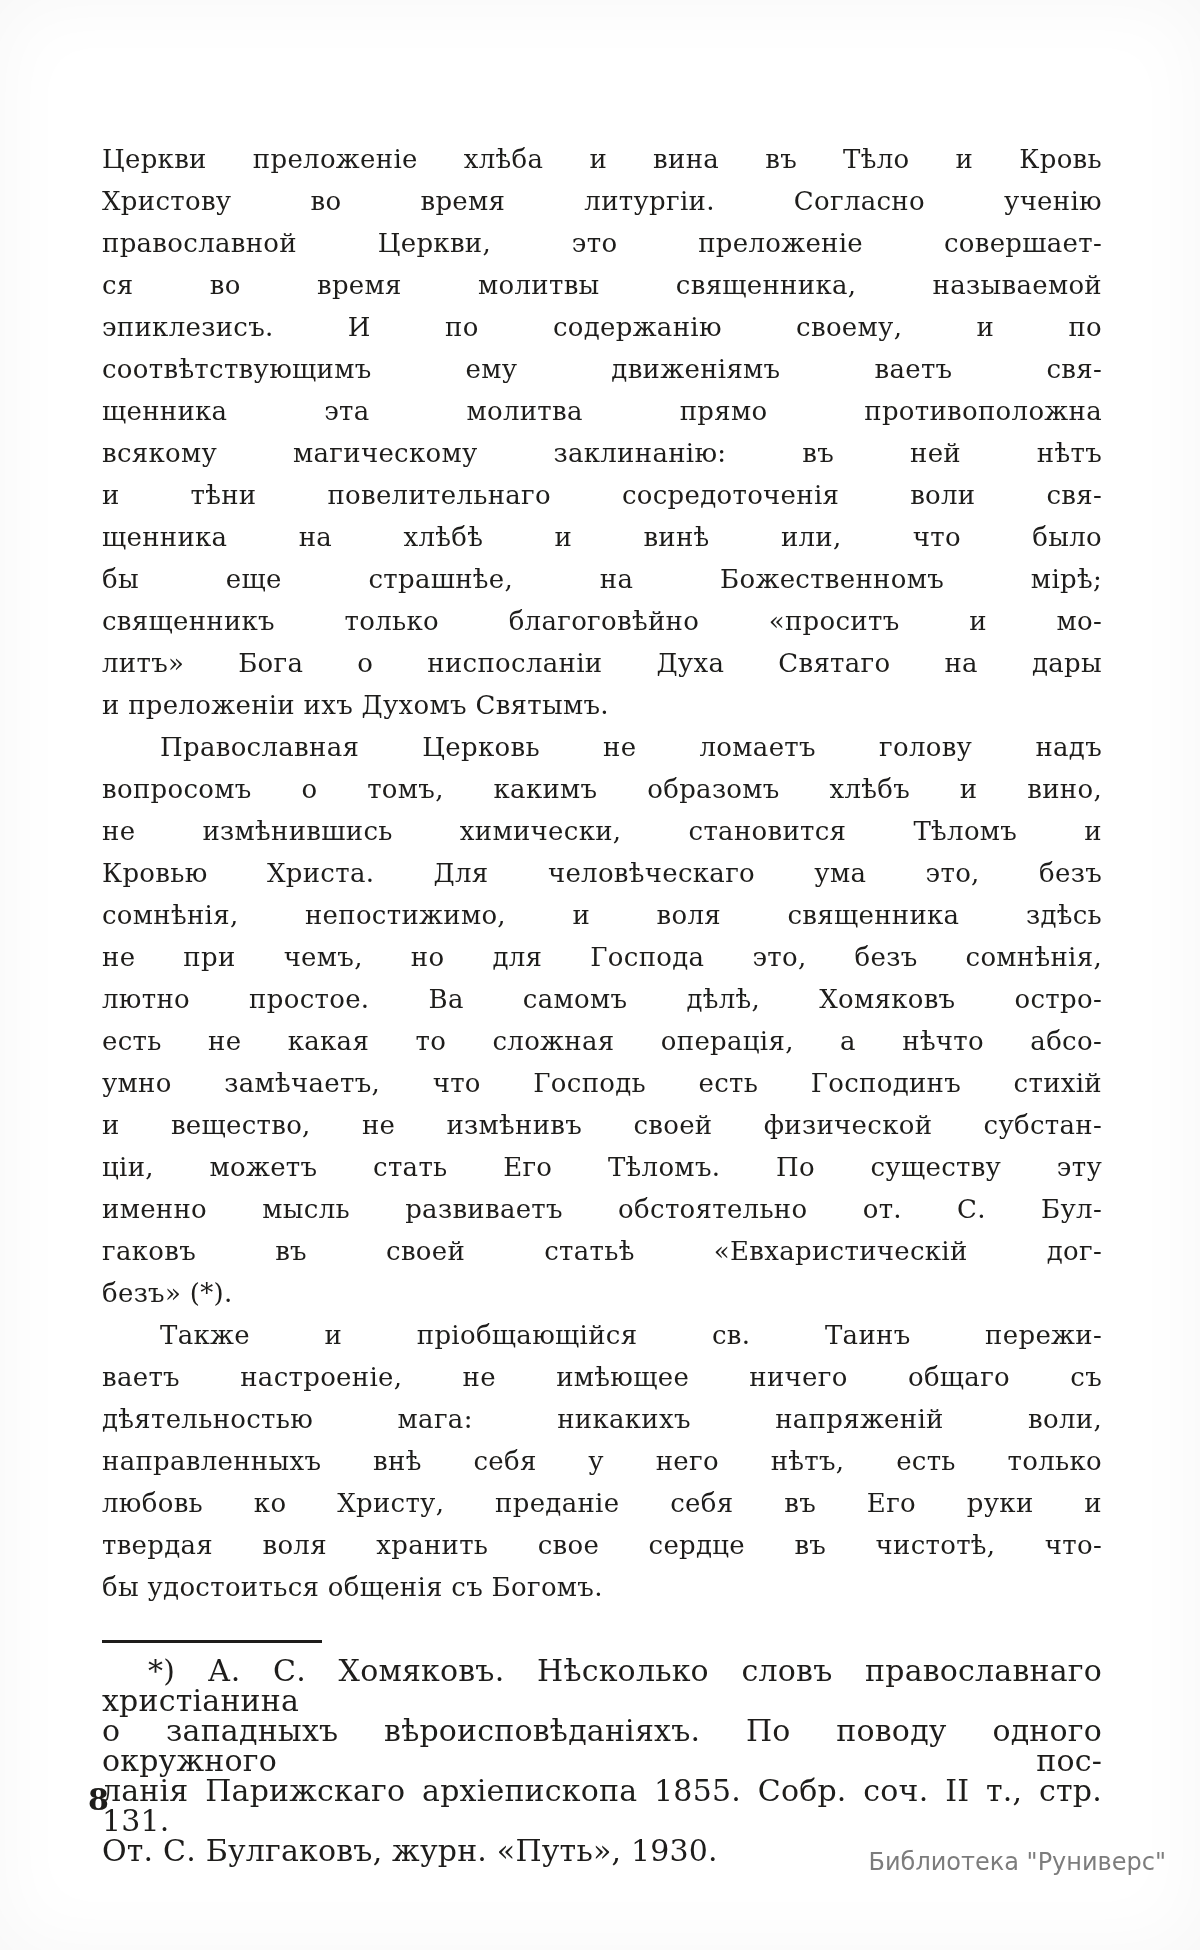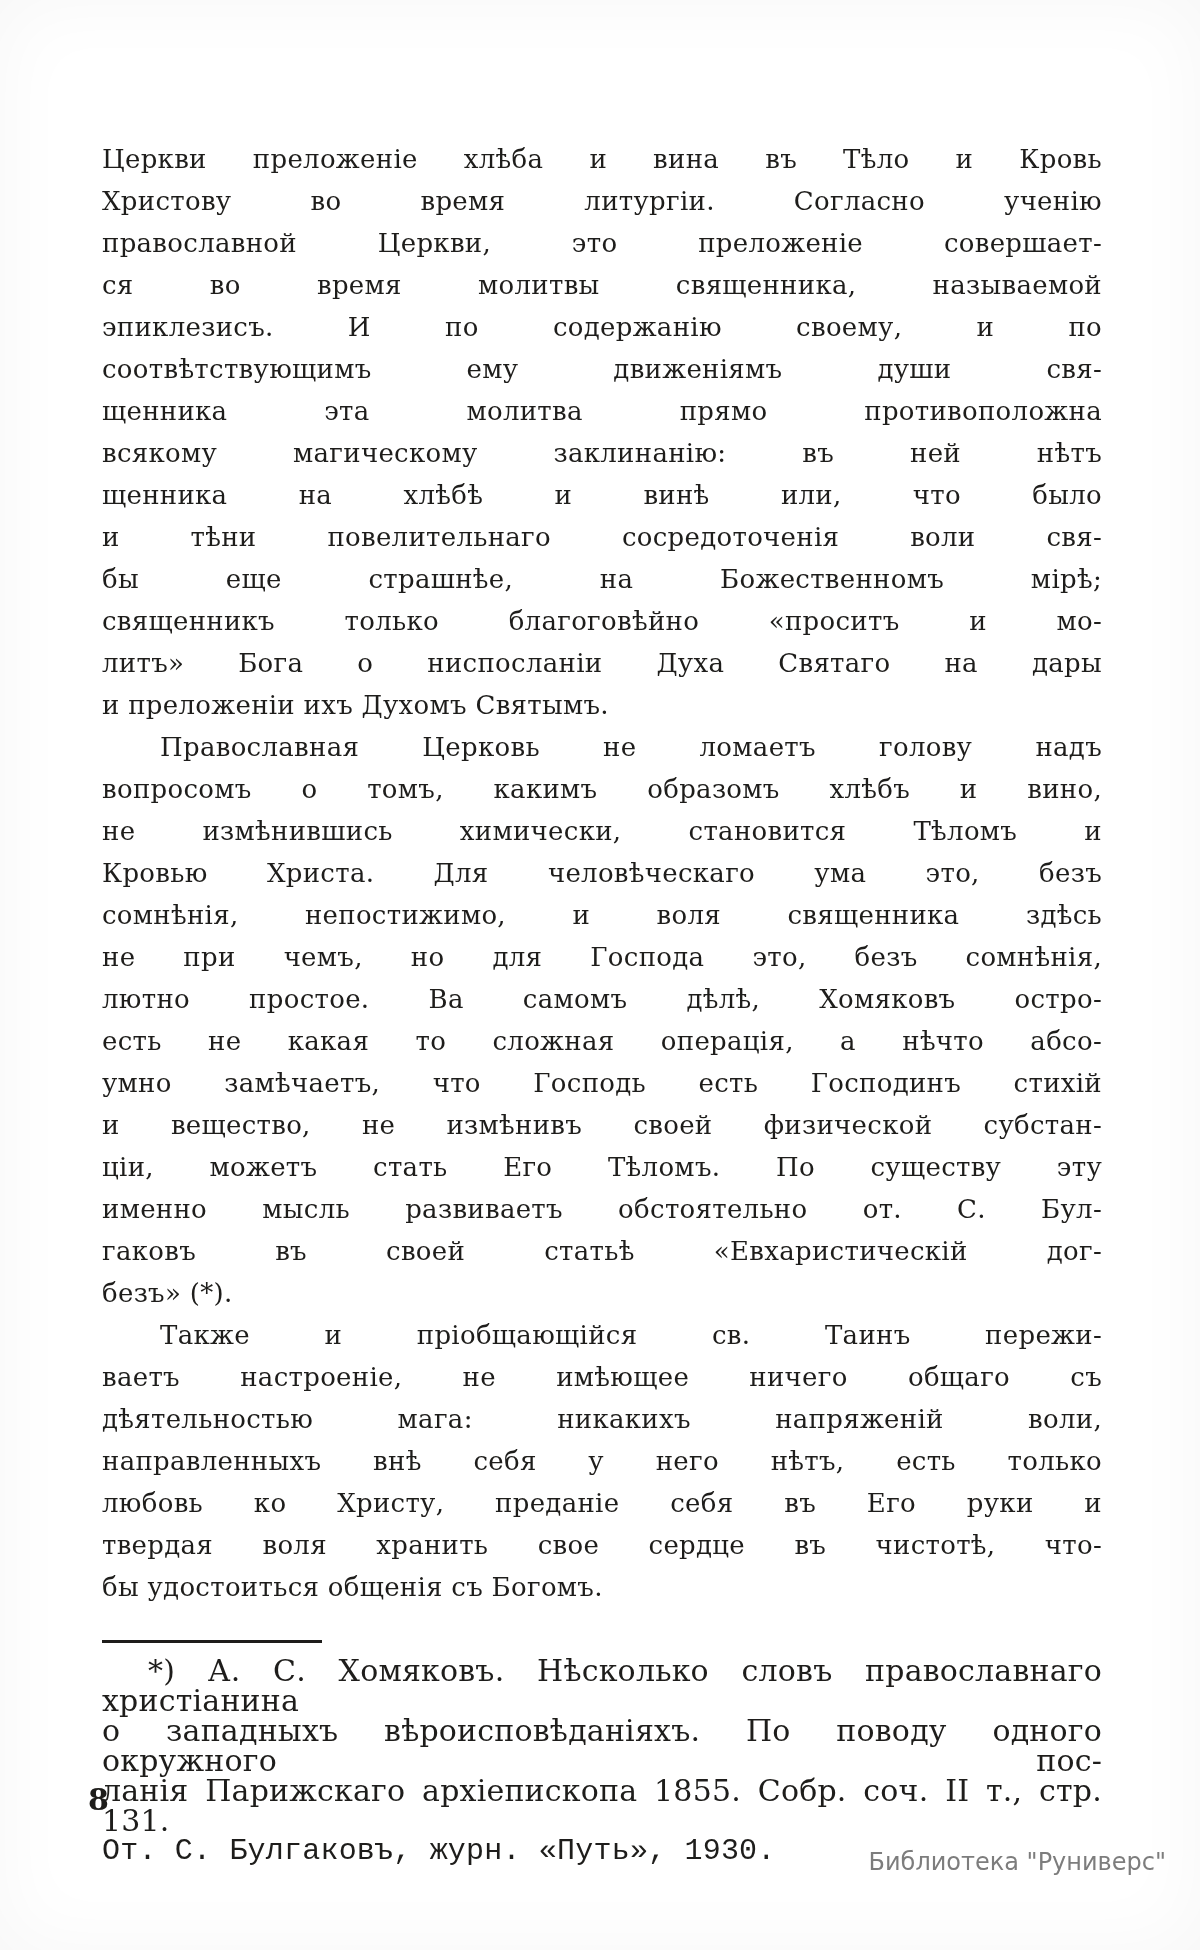--- a/index.html
+++ b/index.html
@@ -58,21 +58,20 @@
     line-height: 30px;
     color: #1e1d1b;
     letter-spacing: 0.2px;
   }
   .fn-line {
     text-align: justify;
     text-align-last: justify;
   }
   .fn-line.last {
     text-align-last: left;
-    font-family: Liberation Mono, monospace;
   }
   .fn-line.first-indent {
     text-indent: 46px;
   }
   .page-number {
     position: absolute;
     left: 88px;
     top: 1782px;
     font-size: 30px;
     font-weight: bold;
@@ -91,25 +90,25 @@
 <body>
 
 <div class="scan">
   <div class="text-block" id="text-block">
       <div class="paragraph">
         <div class="line">Церкви преложеніе хлѣба и вина въ Тѣло и Кровь</div>
         <div class="line">Христову во время литургіи. Согласно ученію</div>
         <div class="line">православной Церкви, это преложеніе совершает-</div>
         <div class="line">ся во время молитвы священника, называемой</div>
         <div class="line">эпиклезисъ. И по содержанію своему, и по</div>
-        <div class="line">соотвѣтствующимъ ему движеніямъ души свя-</div>
+        <div class="line">соотвѣтствующимъ ему движеніямъ ваетъ свя-</div>
         <div class="line">щенника эта молитва прямо противоположна</div>
         <div class="line">всякому магическому заклинанію: въ ней нѣтъ</div>
+        <div class="line">и тѣни повелительнаго сосредоточенія воли свя-</div>
         <div class="line">щенника на хлѣбѣ и винѣ или, что было</div>
-        <div class="line">и тѣни повелительнаго сосредоточенія воли свя-</div>
         <div class="line">бы еще страшнѣе, на Божественномъ мірѣ;</div>
         <div class="line">священникъ только благоговѣйно «проситъ и мо-</div>
         <div class="line">литъ» Бога о ниспосланіи Духа Святаго на дары</div>
         <div class="line last">и преложеніи ихъ Духомъ Святымъ.</div>
       </div>
       <div class="paragraph">
         <div class="line first-indent">Православная Церковь не ломаетъ голову надъ</div>
         <div class="line">вопросомъ о томъ, какимъ образомъ хлѣбъ и вино,</div>
         <div class="line">не измѣнившись химически, становится Тѣломъ и</div>
         <div class="line">Кровью Христа. Для человѣческаго ума это, безъ</div>

